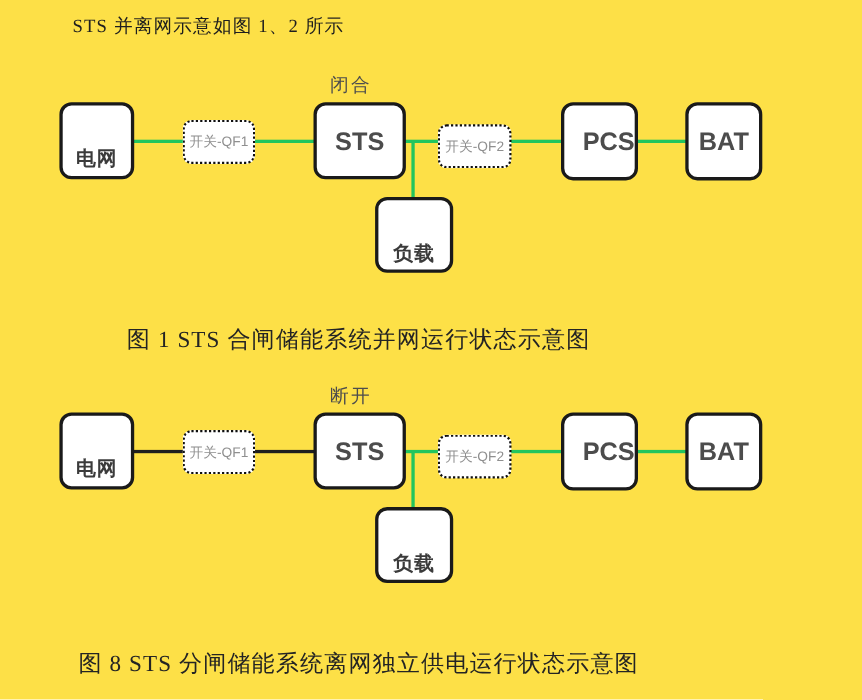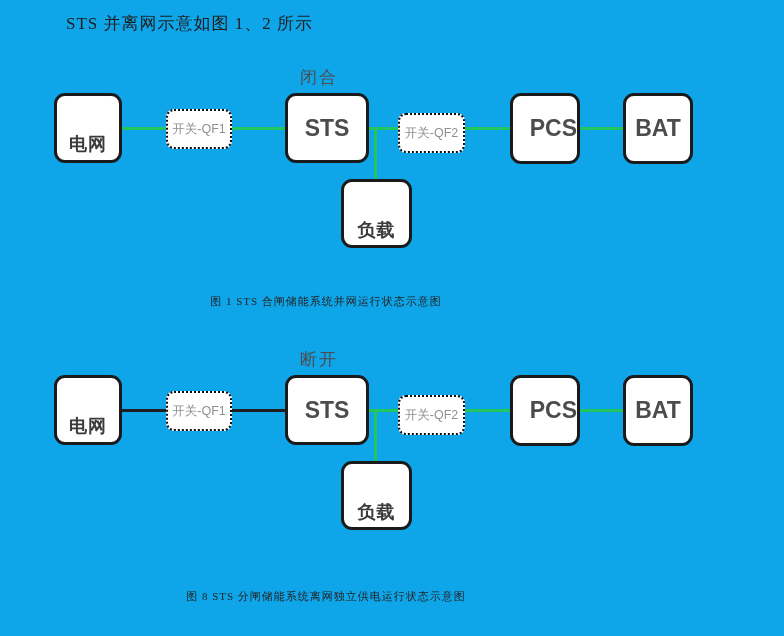--- a/index.html
+++ b/index.html
@@ -1,17 +1,17 @@
 <!DOCTYPE html>
 <html style="--green: #22c55e; --black: #1f1f1f;"><head>
 <meta charset="utf-8">
 <style>
   html,body{margin:0;padding:0;background:#ffffff;}
   .page{
-    position:relative;width:784px;height:636px;background:#0ea5e9;overflow:hidden;
+    position:relative;width:784px;height:636px;background:#fde047;overflow:hidden;
     font-family:"Liberation Sans", sans-serif;
   }
   .doc-title{
     position:absolute;left:66px;top:12px;
     font-family:"Liberation Serif", serif;
     font-size:17px;color:#1e1e1e;letter-spacing:1px;
   }
   .figure{position:absolute;left:0;width:784px;height:160px;}
   .fig1{top:93px;}
   .fig2{top:375px;}
@@ -47,21 +47,21 @@
   .seg4{left:464px;width:47px;}
   .seg5{left:579px;width:45px;}
   .vline{position:absolute;left:374px;top:35px;width:3px;height:52px;z-index:1;}
 
   [data-color="green"]{background:var(--green,#22c55e);}
   [data-color="black"]{background:var(--black,#1f1f1f);}
 
   .caption{
     position:absolute;left:0;width:652px;text-align:center;
     font-family:"Liberation Serif", serif;
-    font-size:11px;color:#242424;letter-spacing:1px;
+    font-size:21px;color:#242424;letter-spacing:1px;
   }
   .cap1{top:294px;}
   .cap2{top:589px;}
 </style>
 </head>
 <body>
 
 <div class="page">
 
   <div class="doc-title">STS 并离网示意如图 1、2 所示</div>

